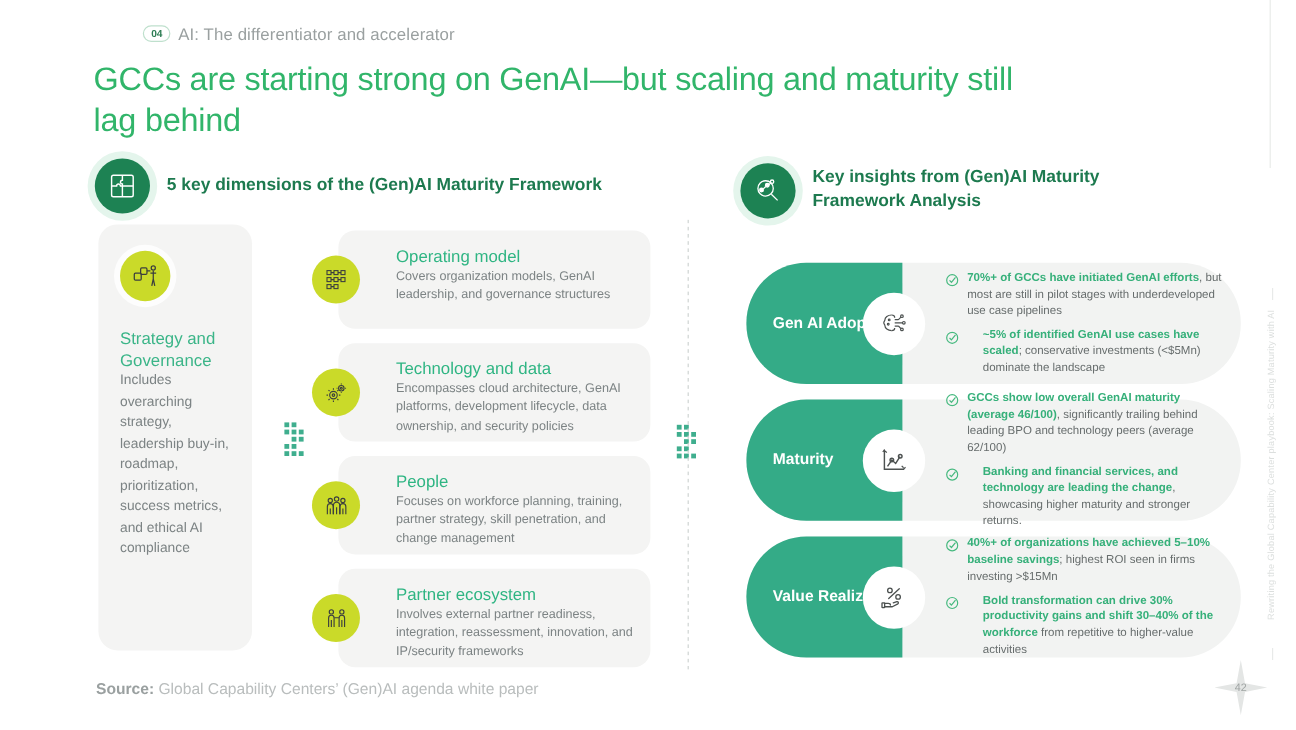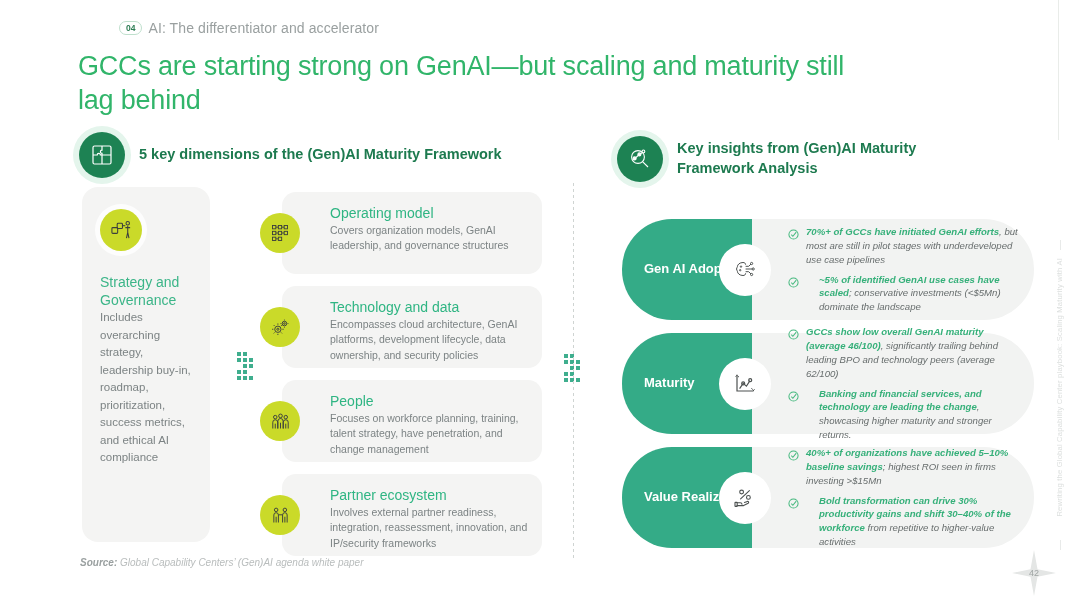--- a/index.html
+++ b/index.html
@@ -96,31 +96,31 @@
     border-radius: 50px 0 0 50px;
     display: flex; align-items: center;
     padding-left: 22px; flex: none;
   }
   .insight .cap-label { color: #fff; font-size: 13px; font-weight: bold; line-height: 1.3; }
   .insight .icon-circle {
     position: absolute; left: 97px; top: 50%; transform: translateY(-50%);
     width: 52px; height: 52px; border-radius: 50%; background: #fff;
     display: flex; align-items: center; justify-content: center;
   }
-  .insight .bullets { padding-left: 36px; padding-right: 14px; font-style: italic; }
+  .insight .bullets { padding-left: 36px; padding-right: 14px; }
   .bullet { display: flex; gap: 7px; margin-bottom: 6px; }
   .bullet:last-child { margin-bottom: 0; gap: 20px; }
   .bullet .chk { flex: none; margin-top: 1px; }
   .bullet p { font-size: 9.6px; line-height: 1.45; color: #676d6d; }
   .bullet p .hl { color: #36b07a; font-weight: bold; }
 
   
   #source {
-    position: absolute; left: 80px; bottom: 40px;
-    font-size: 10px; color: #b9bdbd; font-style: italic;
+    position: absolute; left: 80px; bottom: 27px;
+    font-size: 13px; color: #b9bdbd;
   }
   #source b { color: #9aa0a0; }
 
   #side-text {
     position: absolute; right: 16px; top: 258px;
     font-size: 7.6px; color: #dcdfde;
     writing-mode: vertical-rl; transform: rotate(180deg);
     letter-spacing: .2px; white-space: nowrap;
   }
   #side-tick-top { position:absolute; right: 19px; top: 240px; width:1px; height:10px; background:#e8eae9;}
@@ -231,21 +231,21 @@
     <svg width="21" height="21" viewBox="0 0 24 24" fill="none" stroke="#3c3f3e" stroke-width="1.1">
       <circle cx="6" cy="7" r="2"></circle>
         <path d="M3.2 20v-7.2a2.8 2.8 0 0 1 5.6 0V20M6 14.5V20"></path>
       <circle cx="12" cy="5.6" r="2.1"></circle>
         <path d="M9 20v-8.4a3 3 0 0 1 6 0V20M12 13.4V20"></path>
       <circle cx="18" cy="7" r="2"></circle>
         <path d="M15.2 20v-7.2a2.8 2.8 0 0 1 5.6 0V20M18 14.5V20"></path>
     </svg>
   </div>
   <div class="dim-title">People</div>
-  <div class="dim-body">Focuses on workforce planning, training, talent strategy, have penetration, and change management</div>
+  <div class="dim-body">Focuses on workforce planning, training, partner strategy, skill penetration, and change management</div>
 </div>
 
 <div class="dim-card" style="top:474px;height:82px;">
   <div class="circ">
     <svg width="21" height="21" viewBox="0 0 24 24" fill="none" stroke="#3c3f3e" stroke-width="1.1">
       <circle cx="7" cy="5.6" r="2"></circle>
         <path d="M4.4 20v-8.6a2.6 2.6 0 0 1 5.2 0V20M7 13.4V20"></path>
       <circle cx="17" cy="5.6" r="2"></circle>
         <path d="M14.4 20v-8.6a2.6 2.6 0 0 1 5.2 0V20M17 13.4V20"></path>
       <path d="M9.8 11.2h4.4"></path>

